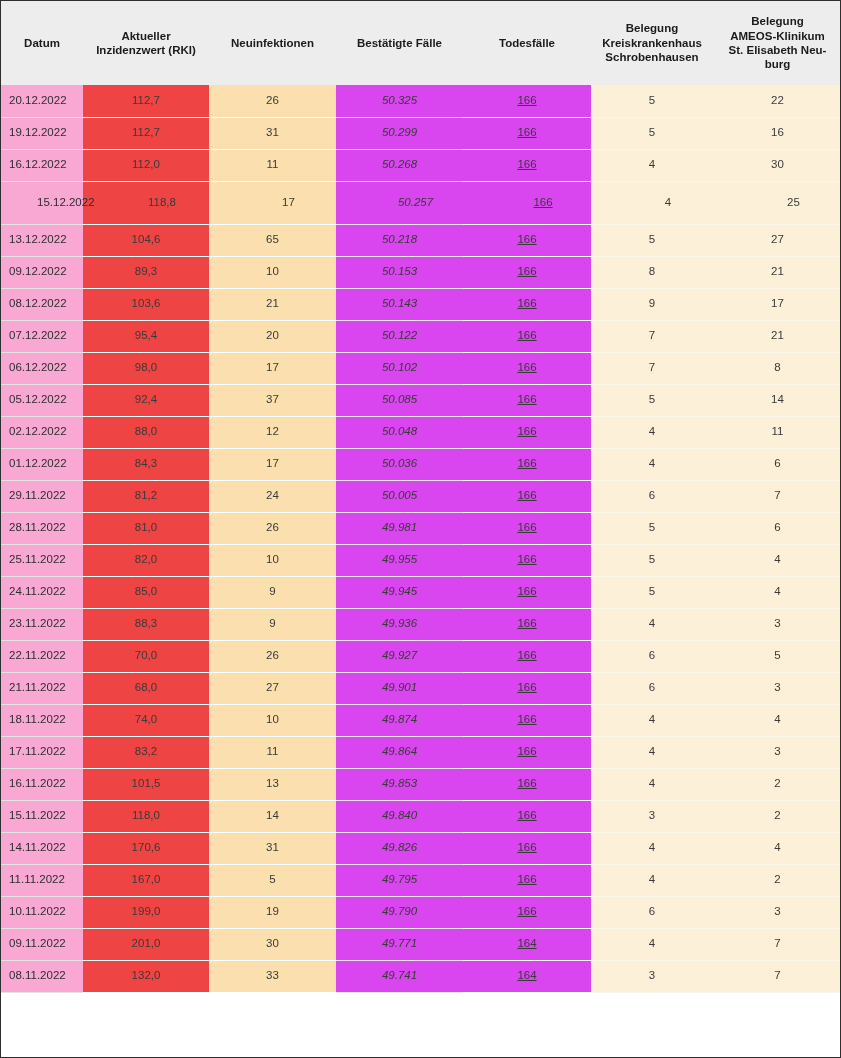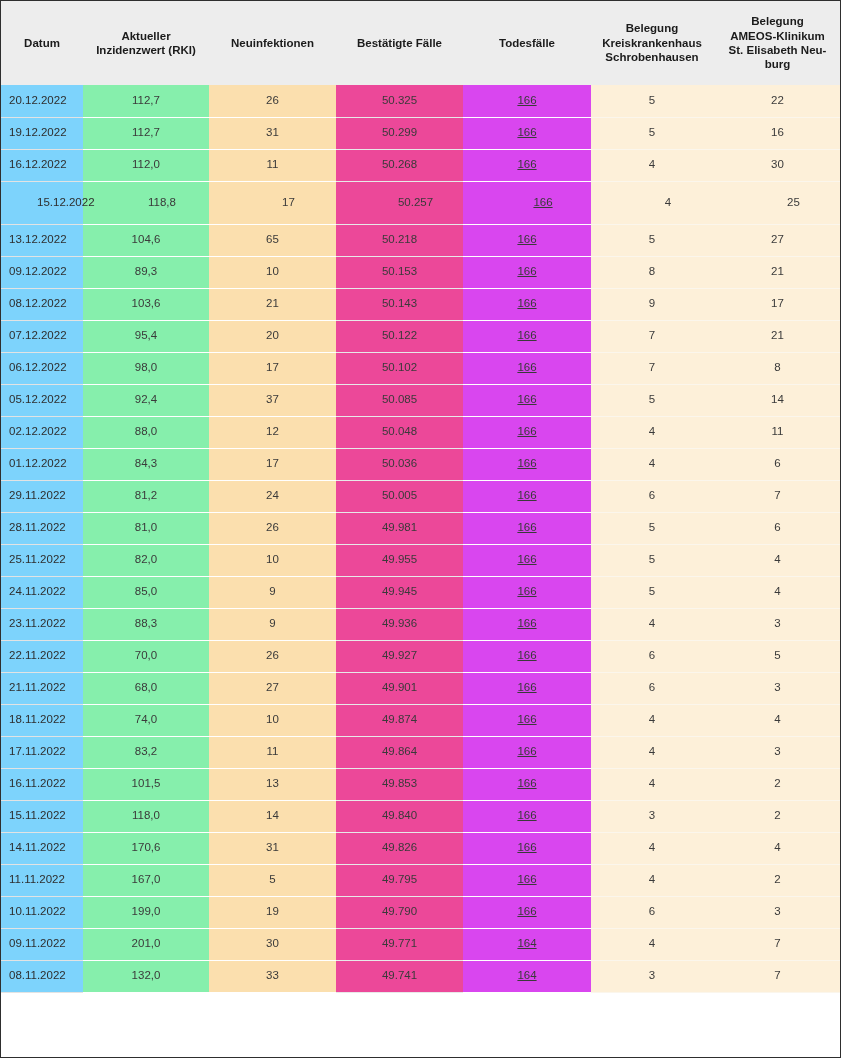--- a/index.html
+++ b/index.html
@@ -53,24 +53,24 @@
     height: 32px;
     padding: 2px 4px;
     box-sizing: border-box;
     border-bottom: 1px solid #ffffff;
     line-height: 1.2;
   }
 
   tbody tr.tall td { height: 43px; padding-left: 36px; }
 
   
-  td.col-datum   { background: #7dd3fc; color: #2e2e2e; text-align: left; padding-left: 8px; border-bottom: 1px solid #e3e3e3; }
-  td.col-inz     { background: #86efac; }
+  td.col-datum   { background: #f9a8d4; color: #2e2e2e; text-align: left; padding-left: 8px; border-bottom: 1px solid #e3e3e3; }
+  td.col-inz     { background: #ef4444; }
   td.col-neu     { background: #fbdfae; margin-left: 35px; }
-  td.col-best    { background: #ec4899; border-bottom: 1px solid #e8e8e8; }
+  td.col-best    { background: #d946ef; border-bottom: 1px solid #e8e8e8; font-style: italic; }
   td.col-tod     { background: #d946ef; text-decoration: underline; }
   td.col-bel1    { background: #fdf0d9; border-bottom: 1px solid #fbf6ec; }
   td.col-bel2    { background: #fdf0d9; border-bottom: 1px solid #fbf6ec; }
 
   
   col.w-datum { width: 82px; }
   col.w-inz   { width: 126px; }
   col.w-neu   { width: 127px; }
   col.w-best  { width: 127px; }
   col.w-tod   { width: 128px; }

